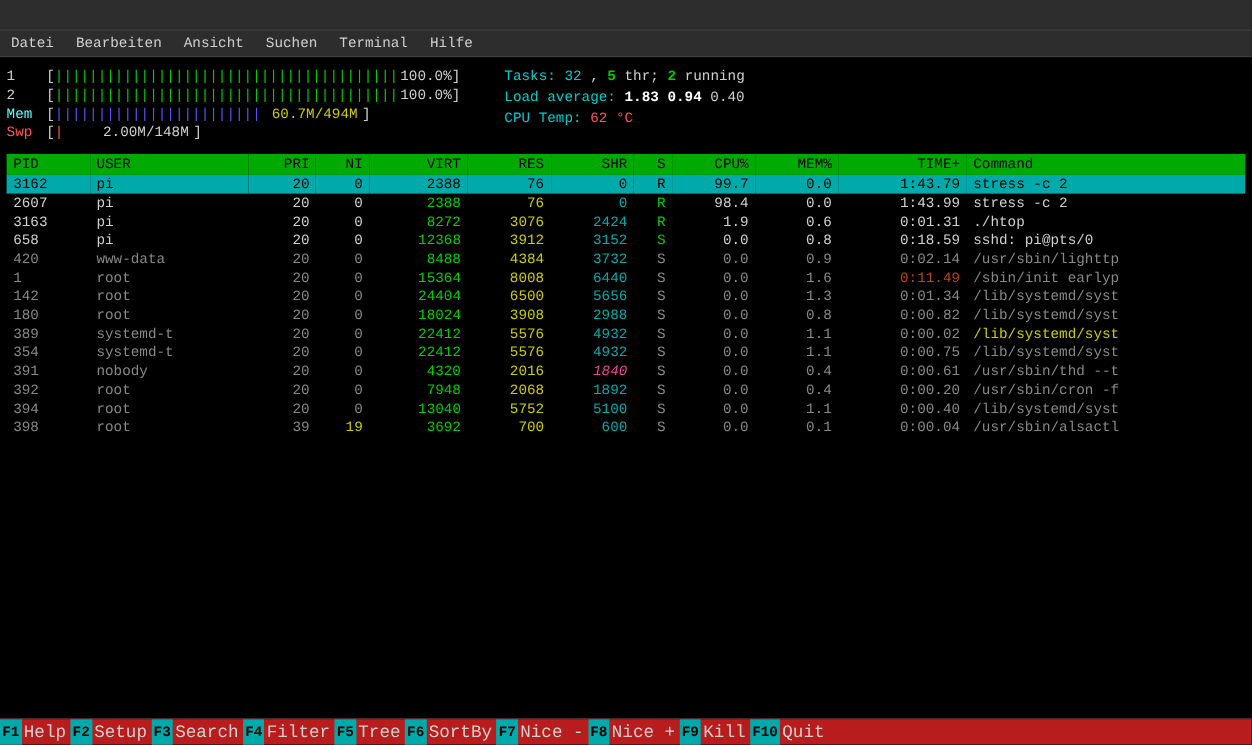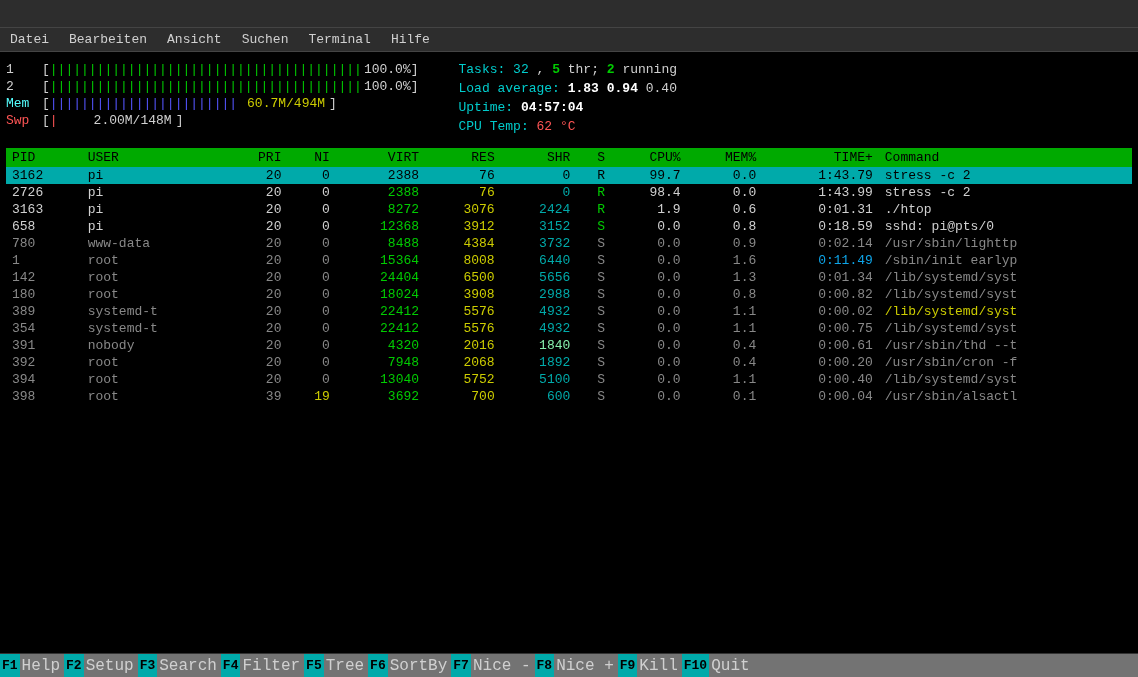--- a/index.html
+++ b/index.html
@@ -268,24 +268,20 @@
         <span style="color:#d0d0d0"> running</span>
       </div>
 
       <div class="stat-row">
         <span class="stat-label">Load average: </span>
         <span style="color:#ffffff; font-weight:bold">1.83 </span>
         <span style="color:#ffffff; font-weight:bold">0.94 </span>
         <span style="color:#d0d0d0">0.40</span>
       </div>
 
-      <div class="stat-row">
-        <span class="stat-label">Uptime: </span>
-        <span style="color:#ffffff; font-weight:bold">04:57:04</span>
-      </div>
 
       <div class="stat-row">
         <span class="stat-label">CPU Temp: </span>
         <span style="color:#ff5555">62 °C</span>
       </div>
 
     </div>
   </div>
 
   <table class="process-table">
@@ -314,21 +310,21 @@
           <td class="col-virt">2388</td>
           <td class="col-res">76</td>
           <td class="col-shr">0</td>
           <td class="col-s">R</td>
           <td class="col-cpu">99.7</td>
           <td class="col-mem">0.0</td>
           <td class="col-time">1:43.79</td>
           <td class="col-cmd left">stress -c 2</td>
         </tr>
         <tr class="process-row">
-          <td class="col-pid left">2726</td>
+          <td class="col-pid left">2607</td>
           <td class="col-user left" style="color: rgb(208, 208, 208);">pi</td>
           <td class="col-pri">20</td>
           <td class="col-ni">0</td>
           <td style="color: rgb(0, 204, 0);">2388</td>
           <td style="color: rgb(204, 204, 0);">76</td>
           <td style="color: rgb(0, 170, 170);">0</td>
           <td style="color: rgb(0, 204, 0);">R</td>
           <td class="col-cpu">98.4</td>
           <td class="col-mem">0.0</td>
           <td class="col-time">1:43.99</td>
@@ -356,21 +352,21 @@
           <td style="color: rgb(0, 204, 0);">12368</td>
           <td style="color: rgb(204, 204, 0);">3912</td>
           <td style="color: rgb(0, 170, 170);">3152</td>
           <td style="color: rgb(0, 204, 0);">S</td>
           <td class="col-cpu">0.0</td>
           <td class="col-mem">0.8</td>
           <td class="col-time">0:18.59</td>
           <td class="col-cmd left">sshd: pi@pts/0</td>
         </tr>
         <tr class="process-row">
-          <td class="col-pid left" style="color: rgb(136, 136, 136);">780</td>
+          <td class="col-pid left" style="color: rgb(136, 136, 136);">420</td>
           <td class="col-user left" style="color: rgb(136, 136, 136);">www-data</td>
           <td style="color: rgb(136, 136, 136);">20</td>
           <td style="color: rgb(136, 136, 136);">0</td>
           <td style="color: rgb(0, 204, 0);">8488</td>
           <td style="color: rgb(204, 204, 0);">4384</td>
           <td style="color: rgb(0, 170, 170);">3732</td>
           <td style="color: rgb(136, 136, 136);">S</td>
           <td style="color: rgb(136, 136, 136);">0.0</td>
           <td style="color: rgb(136, 136, 136);">0.9</td>
           <td style="color: rgb(136, 136, 136);">0:02.14</td>
@@ -380,21 +376,21 @@
           <td class="col-pid left" style="color: rgb(136, 136, 136);">1</td>
           <td class="col-user left" style="color: rgb(136, 136, 136);">root</td>
           <td style="color: rgb(136, 136, 136);">20</td>
           <td style="color: rgb(136, 136, 136);">0</td>
           <td style="color: rgb(0, 204, 0);">15364</td>
           <td style="color: rgb(204, 204, 0);">8008</td>
           <td style="color: rgb(0, 170, 170);">6440</td>
           <td style="color: rgb(136, 136, 136);">S</td>
           <td style="color: rgb(136, 136, 136);">0.0</td>
           <td style="color: rgb(136, 136, 136);">1.6</td>
-          <td style="color: #0ea5e9;">0:11.49</td>
+          <td style="color: #c2410c;">0:11.49</td>
           <td class="left" style="color: rgb(136, 136, 136);">/sbin/init earlyp</td>
         </tr>
         <tr class="process-row">
           <td class="col-pid left" style="color: rgb(136, 136, 136);">142</td>
           <td class="col-user left" style="color: rgb(136, 136, 136);">root</td>
           <td style="color: rgb(136, 136, 136);">20</td>
           <td style="color: rgb(136, 136, 136);">0</td>
           <td style="color: rgb(0, 204, 0);">24404</td>
           <td style="color: rgb(204, 204, 0);">6500</td>
           <td style="color: rgb(0, 170, 170);">5656</td>
@@ -446,21 +442,21 @@
           <td style="color: rgb(136, 136, 136);">0:00.75</td>
           <td class="left" style="color: rgb(136, 136, 136);">/lib/systemd/syst</td>
         </tr>
         <tr class="process-row">
           <td class="col-pid left" style="color: rgb(136, 136, 136);">391</td>
           <td class="col-user left" style="color: rgb(136, 136, 136);">nobody</td>
           <td style="color: rgb(136, 136, 136);">20</td>
           <td style="color: rgb(136, 136, 136);">0</td>
           <td style="color: rgb(0, 204, 0);">4320</td>
           <td style="color: rgb(204, 204, 0);">2016</td>
-          <td style="color: #86efac;">1840</td>
+          <td style="color: #ec4899; font-style: italic;">1840</td>
           <td style="color: rgb(136, 136, 136);">S</td>
           <td style="color: rgb(136, 136, 136);">0.0</td>
           <td style="color: rgb(136, 136, 136);">0.4</td>
           <td style="color: rgb(136, 136, 136);">0:00.61</td>
           <td class="left" style="color: rgb(136, 136, 136);">/usr/sbin/thd --t</td>
         </tr>
         <tr class="process-row">
           <td class="col-pid left" style="color: rgb(136, 136, 136);">392</td>
           <td class="col-user left" style="color: rgb(136, 136, 136);">root</td>
           <td style="color: rgb(136, 136, 136);">20</td>
@@ -498,21 +494,21 @@
           <td style="color: rgb(0, 170, 170);">600</td>
           <td style="color: rgb(136, 136, 136);">S</td>
           <td style="color: rgb(136, 136, 136);">0.0</td>
           <td style="color: rgb(136, 136, 136);">0.1</td>
           <td style="color: rgb(136, 136, 136);">0:00.04</td>
           <td class="left" style="color: rgb(136, 136, 136);">/usr/sbin/alsactl</td>
         </tr>
       </tbody>
   </table>
 
-  <div class="funcbar" style="background:#737373; border-top:1px solid #333;">
+  <div class="funcbar" style="background:#b91c1c; border-top:1px solid #333;">
   <div class="func-item">
         <span class="func-num">F1</span>
         <span class="func-label">Help</span>
       </div>
       <div class="func-item">
         <span class="func-num">F2</span>
         <span class="func-label">Setup</span>
       </div>
       <div class="func-item">
         <span class="func-num">F3</span>

